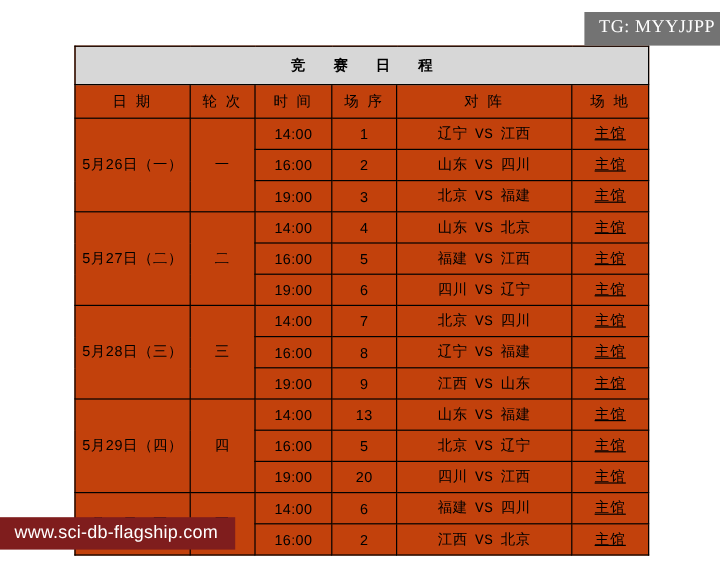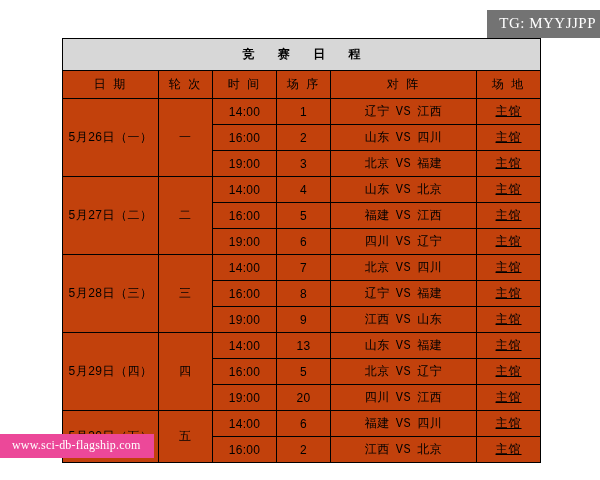--- a/index.html
+++ b/index.html
@@ -25,27 +25,26 @@
     font-family: Liberation Serif, serif;
     padding: 5px 4px 6px 12px;
     letter-spacing: 0.5px;
     line-height: 1.1;
   }
 
   .watermark {
     position: absolute;
     left: 0;
     bottom: 22px;
-    background: #ec4899;
+    background: #7f1d1d;
     color: #ffffff;
-    font-size: 12px;
+    font-size: 15px;
     padding: 5px 14px 6px 12px;
     letter-spacing: 0.2px;
     line-height: 1.1;
-    font-family: Liberation Serif, serif;
   }
 
   .doc {
     position: absolute;
     left: 62px;
     top: 38px;
     width: 478px;
   }
 
   table.sched {

